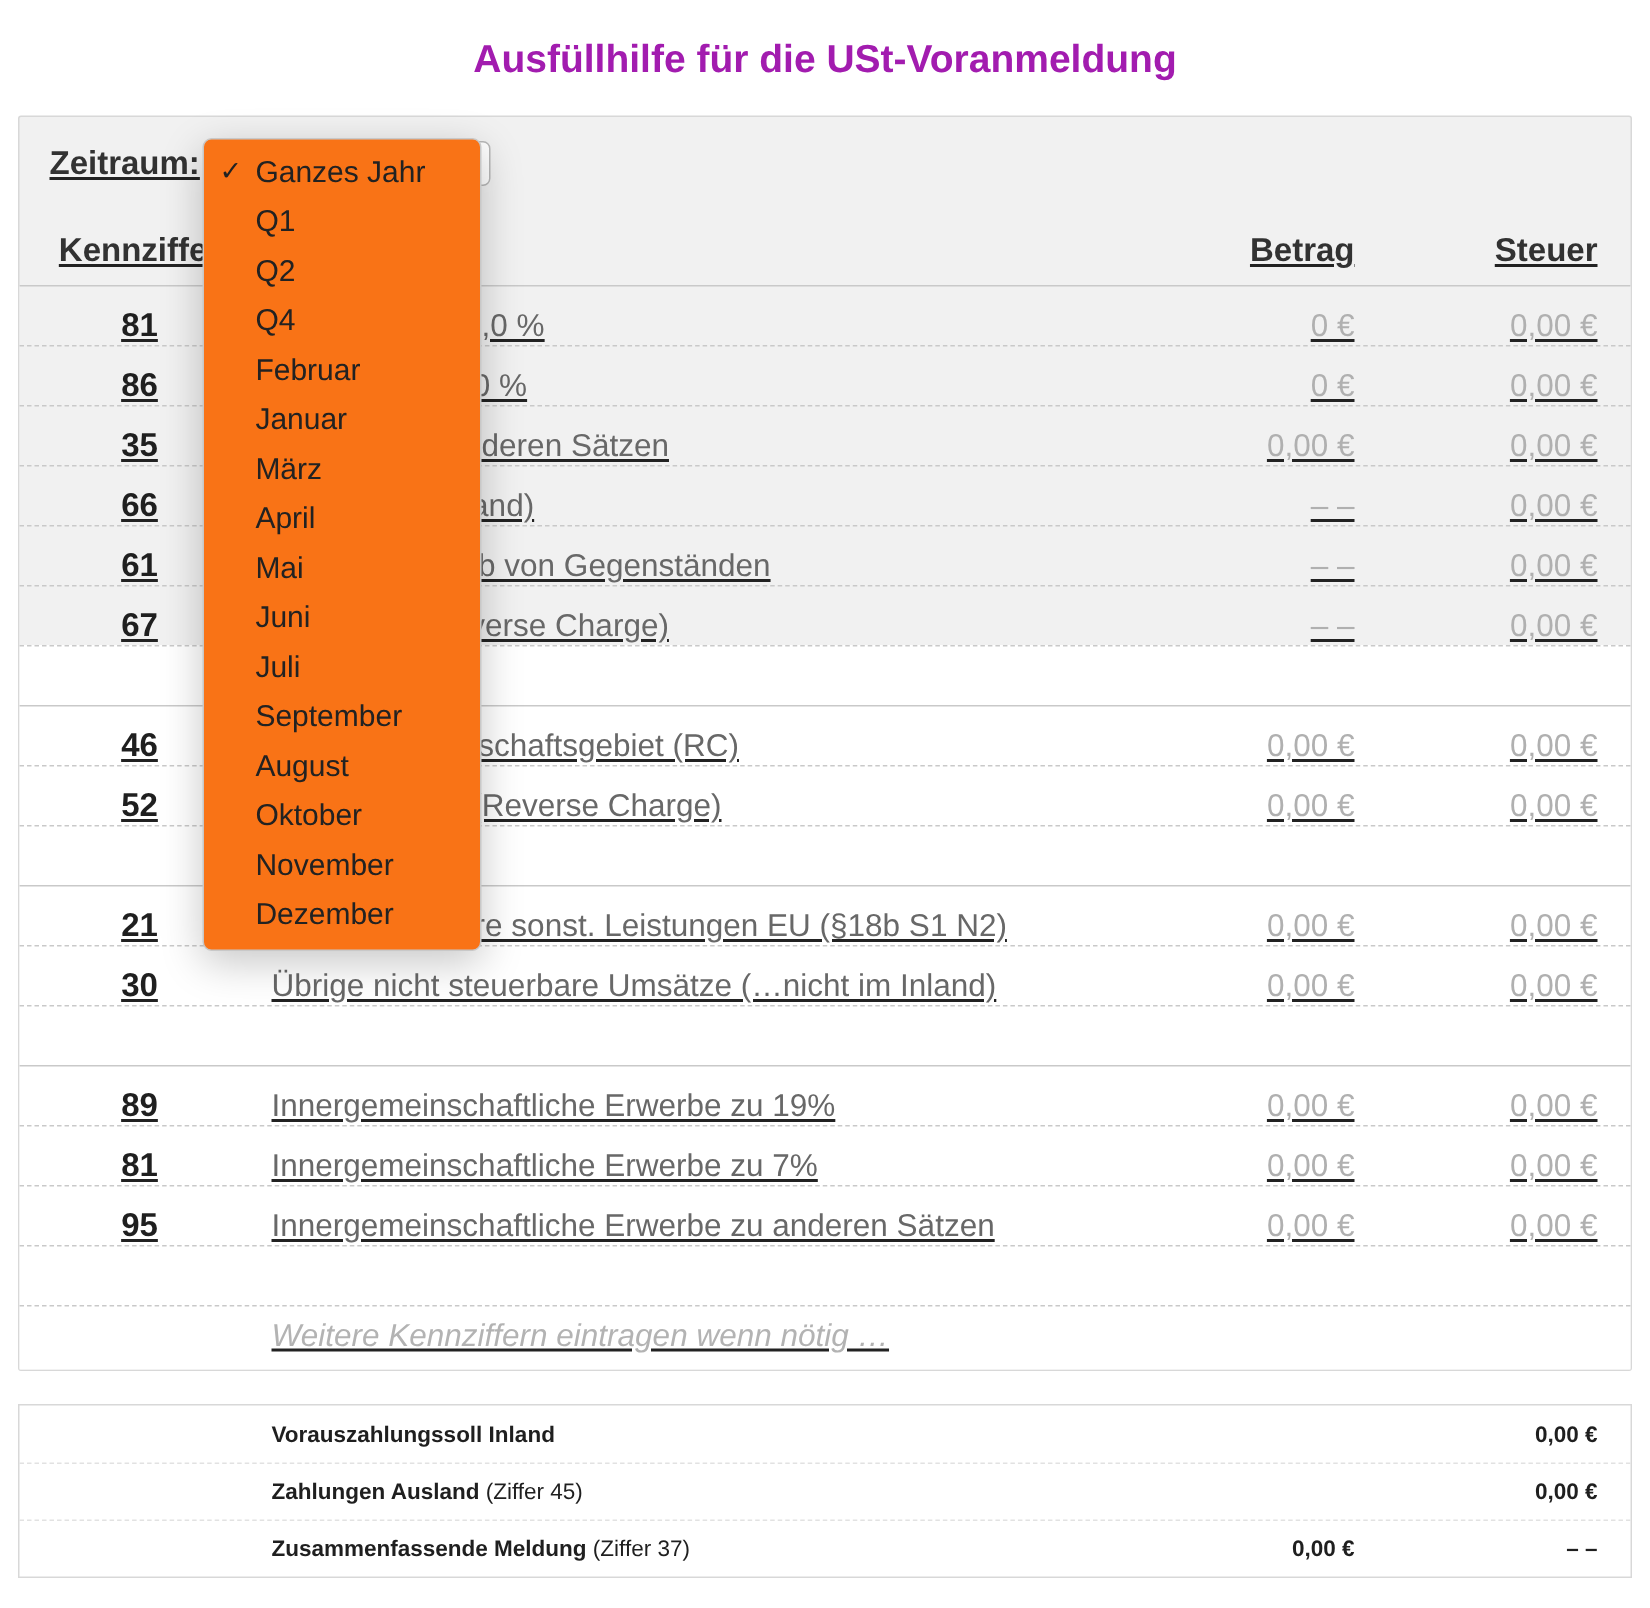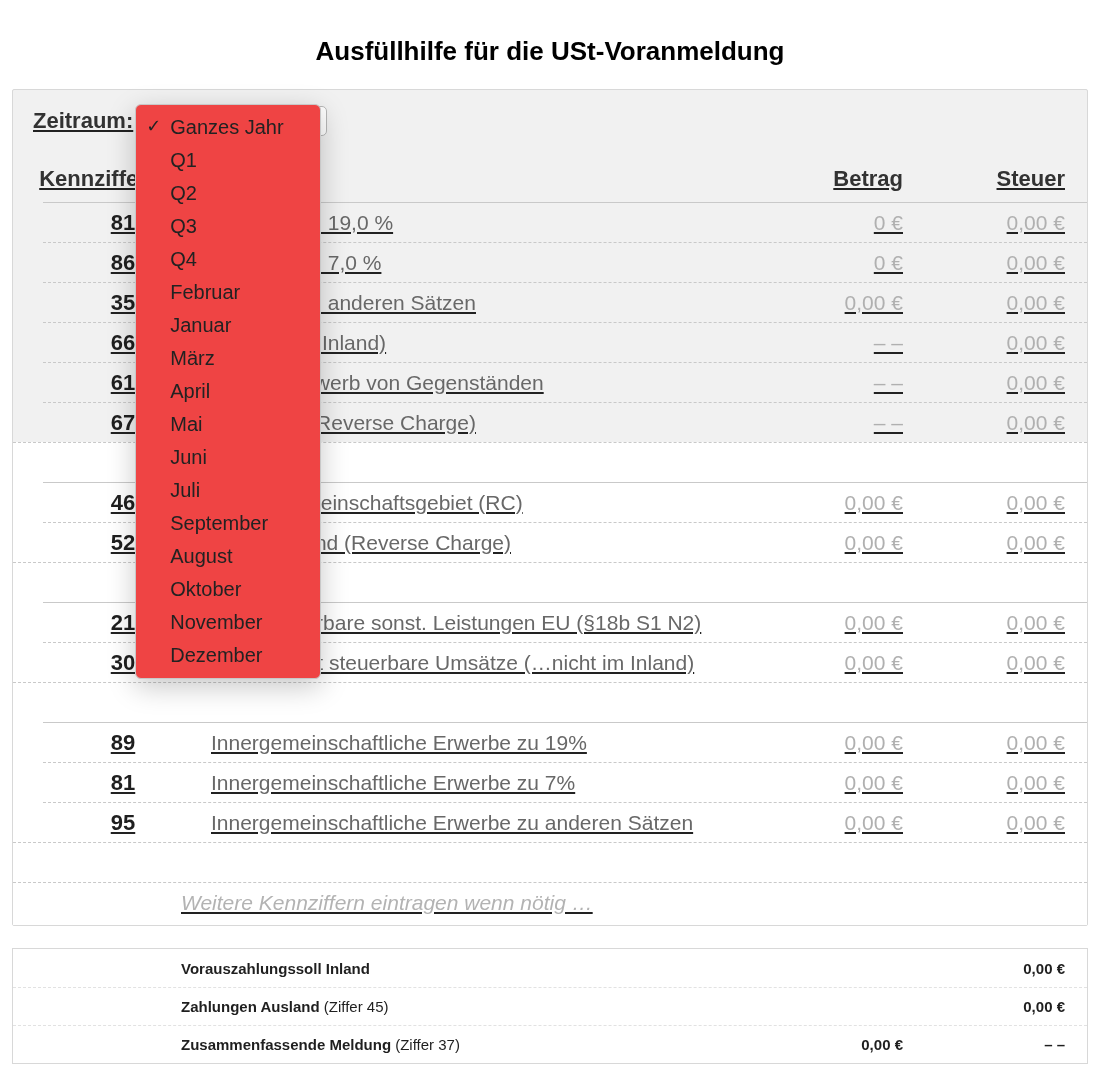--- a/index.html
+++ b/index.html
@@ -5,24 +5,24 @@
   * { box-sizing: border-box; margin: 0; padding: 0; }
   body {
     font-family: -apple-system, BlinkMacSystemFont, "Helvetica Neue", Arial, sans-serif;
     background: #fff;
     padding: 20px 12px;
     font-size: 20px;
     color: #222;
   }
   h1.title {
     text-align: center;
-    color: #000000;
+    color: #a21caf;
     font-size: 26px;
     font-weight: 700;
-    margin: 16px 0 22px 0;
+    margin: 4px 0 22px 0;
   }
   .panel {
     border: 1px solid #d8d8d8;
     border-radius: 2px;
     background: #f1f1f1;
     position: relative;
     text-decoration: underline;
   }
   .zeitraum-row {
     display: flex;
@@ -45,21 +45,21 @@
     padding: 3px 24px 3px 10px;
     font-size: 18px;
     min-width: 190px;
     height: 30px;
     position: relative;
   }
   .dropdown {
     position: absolute;
     top: -2px;
     left: -2px;
-    background: #ef4444;
+    background: #f97316;
     border: 1px solid #c8c8c8;
     border-radius: 6px;
     box-shadow: 0 8px 28px rgba(0,0,0,0.22);
     z-index: 100;
     padding: 6px 0;
     min-width: 186px;
     font-weight: 400;
   }
   .dropdown-item {
     padding: 2px 14px 2px 34px;
@@ -84,25 +84,24 @@
     color: #323232;
   }
   .col-kz { width: 160px; text-align: center; }
   .col-desc { flex: 1; padding-left: 8px; }
   .col-betrag { width: 170px; text-align: right; padding-right: 14px; }
   .col-steuer { width: 170px; text-align: right; padding-right: 22px; }
   .rows-section { background: #f1f1f1; }
   .rows-section.white { background: #fff; }
   .row {
     display: flex;
-    align-items: center;
+    align-items: flex-end;
     border-top: 1px dashed #c9c9c9;
     min-height: 40px;
     font-size: 21px;
-    margin-left: 30px;
   }
   .row:first-child { border-top: 1px solid #c9c9c9; }
   .row .kz {
     width: 160px;
     text-align: center;
     font-weight: 700;
     font-size: 22px;
     color: #1f1f1f;
   }
   .row .desc {
@@ -179,21 +178,20 @@
 <div class="panel">
 
   <div class="zeitraum-row">
     <span class="zeitraum-label">Zeitraum:</span>
     <div class="select-box">
       <div class="select-field"></div>
       <div class="dropdown" id="dropdown">
           <div class="dropdown-item selected">Ganzes Jahr</div>
           <div class="dropdown-item">Q1</div>
           <div class="dropdown-item">Q2</div>
-          <div class="dropdown-item">Q3</div>
           <div class="dropdown-item">Q4</div>
           <div class="dropdown-item">Februar</div>
           <div class="dropdown-item">Januar</div>
           <div class="dropdown-item">März</div>
           <div class="dropdown-item">April</div>
           <div class="dropdown-item">Mai</div>
           <div class="dropdown-item">Juni</div>
           <div class="dropdown-item">Juli</div>
           <div class="dropdown-item">September</div>
           <div class="dropdown-item">August</div>

